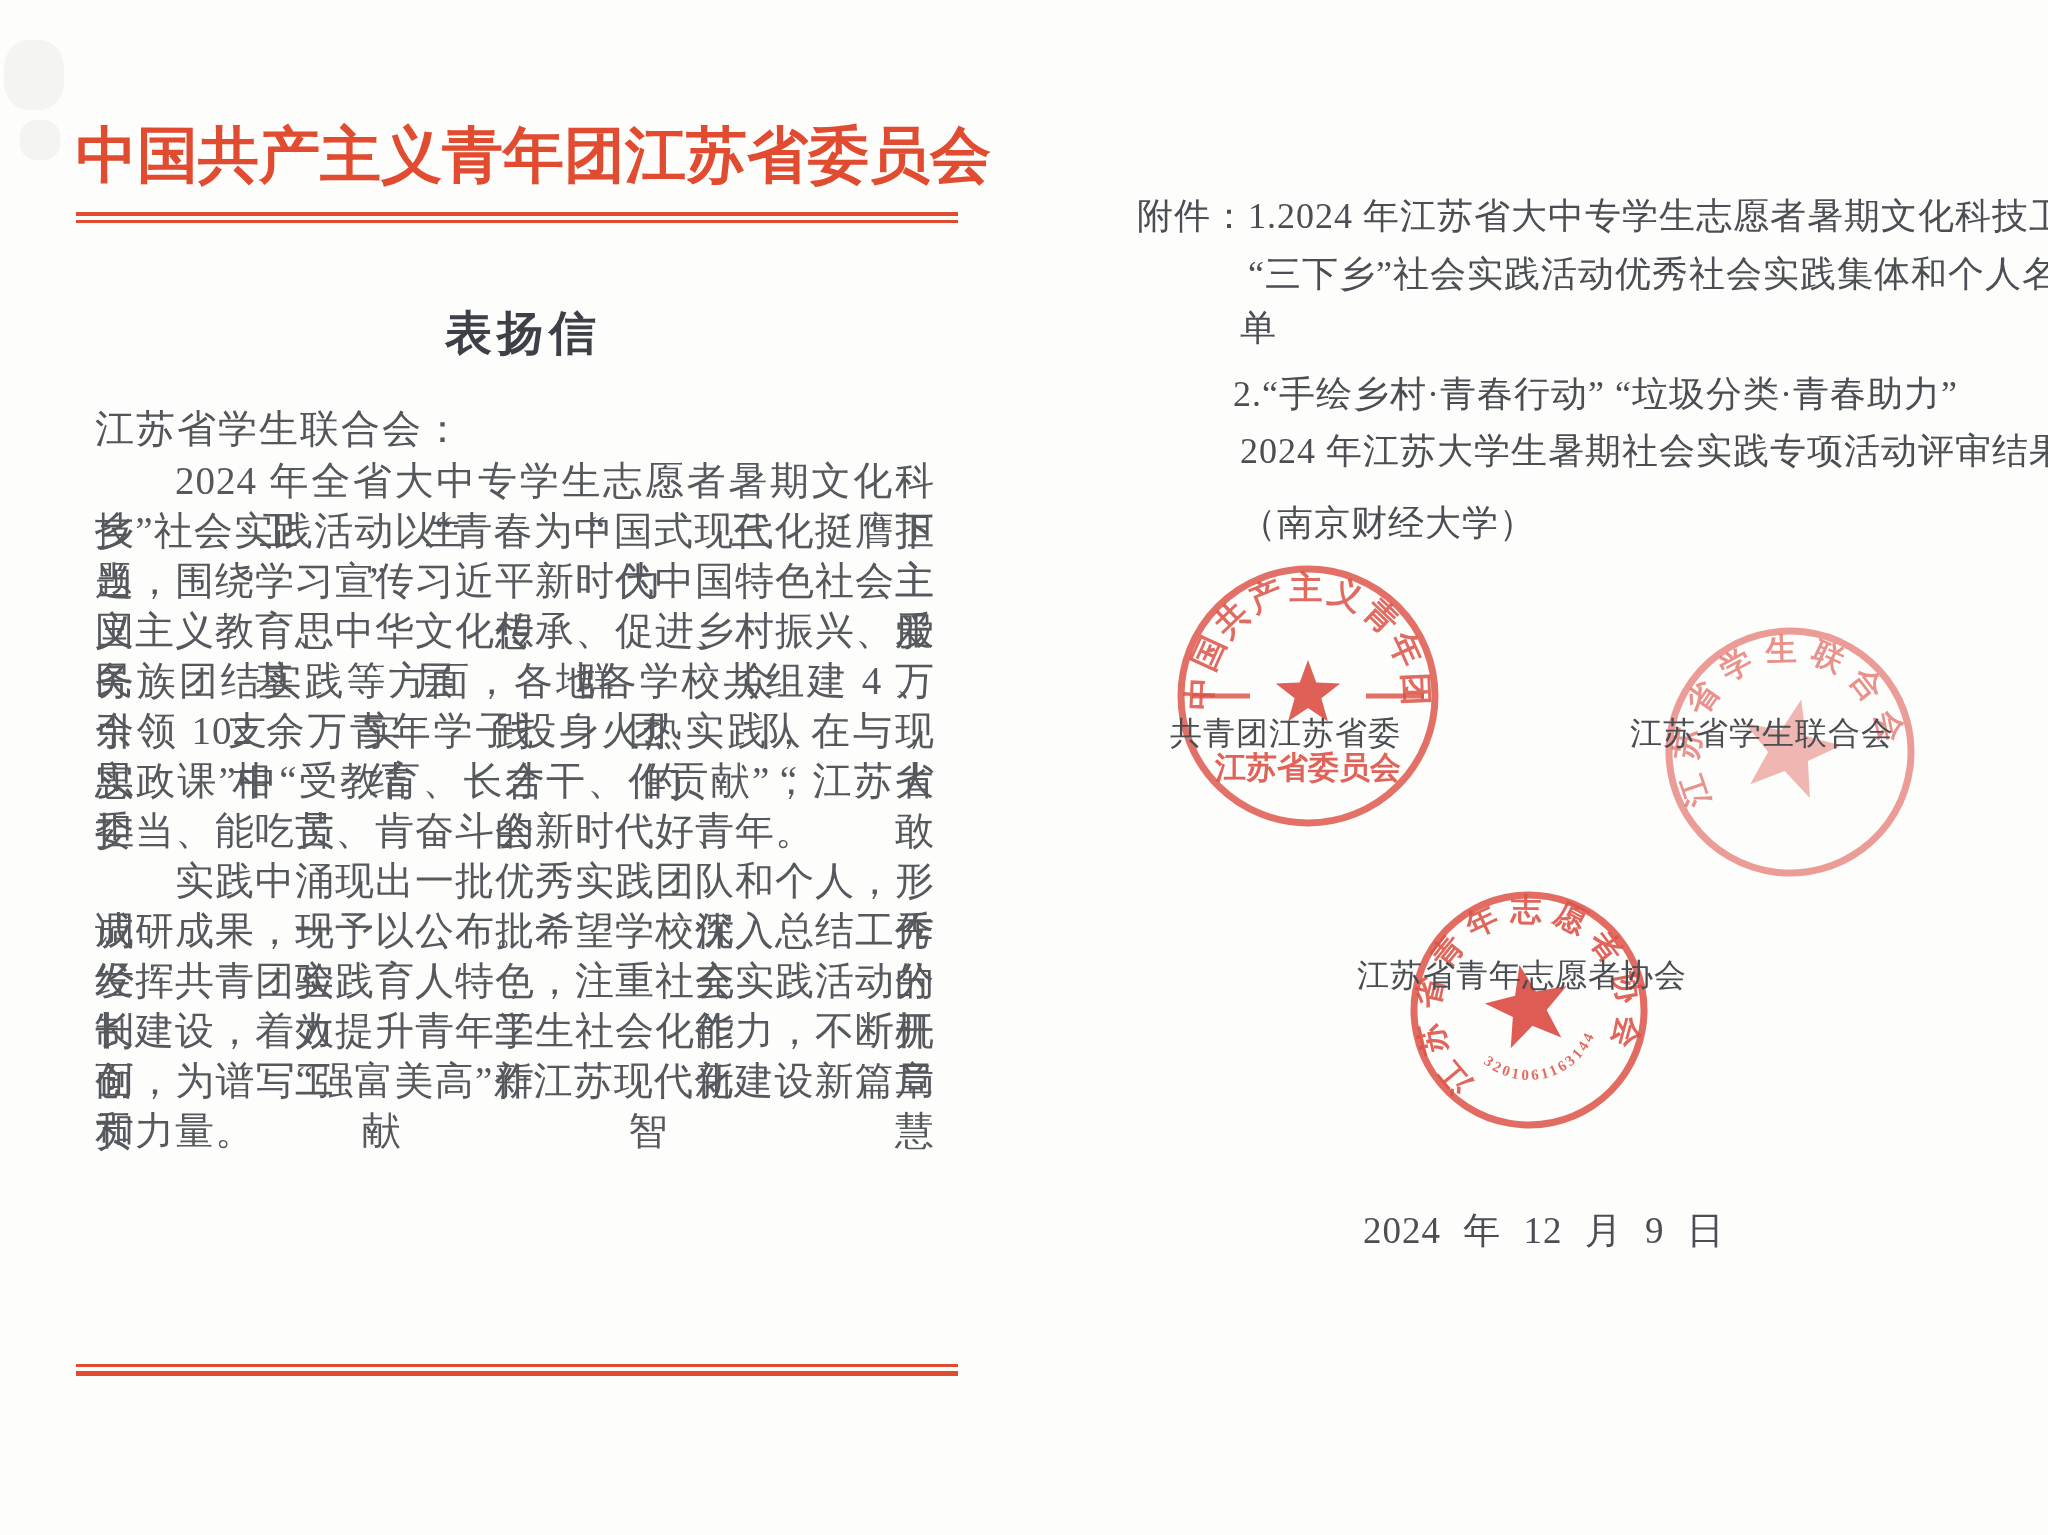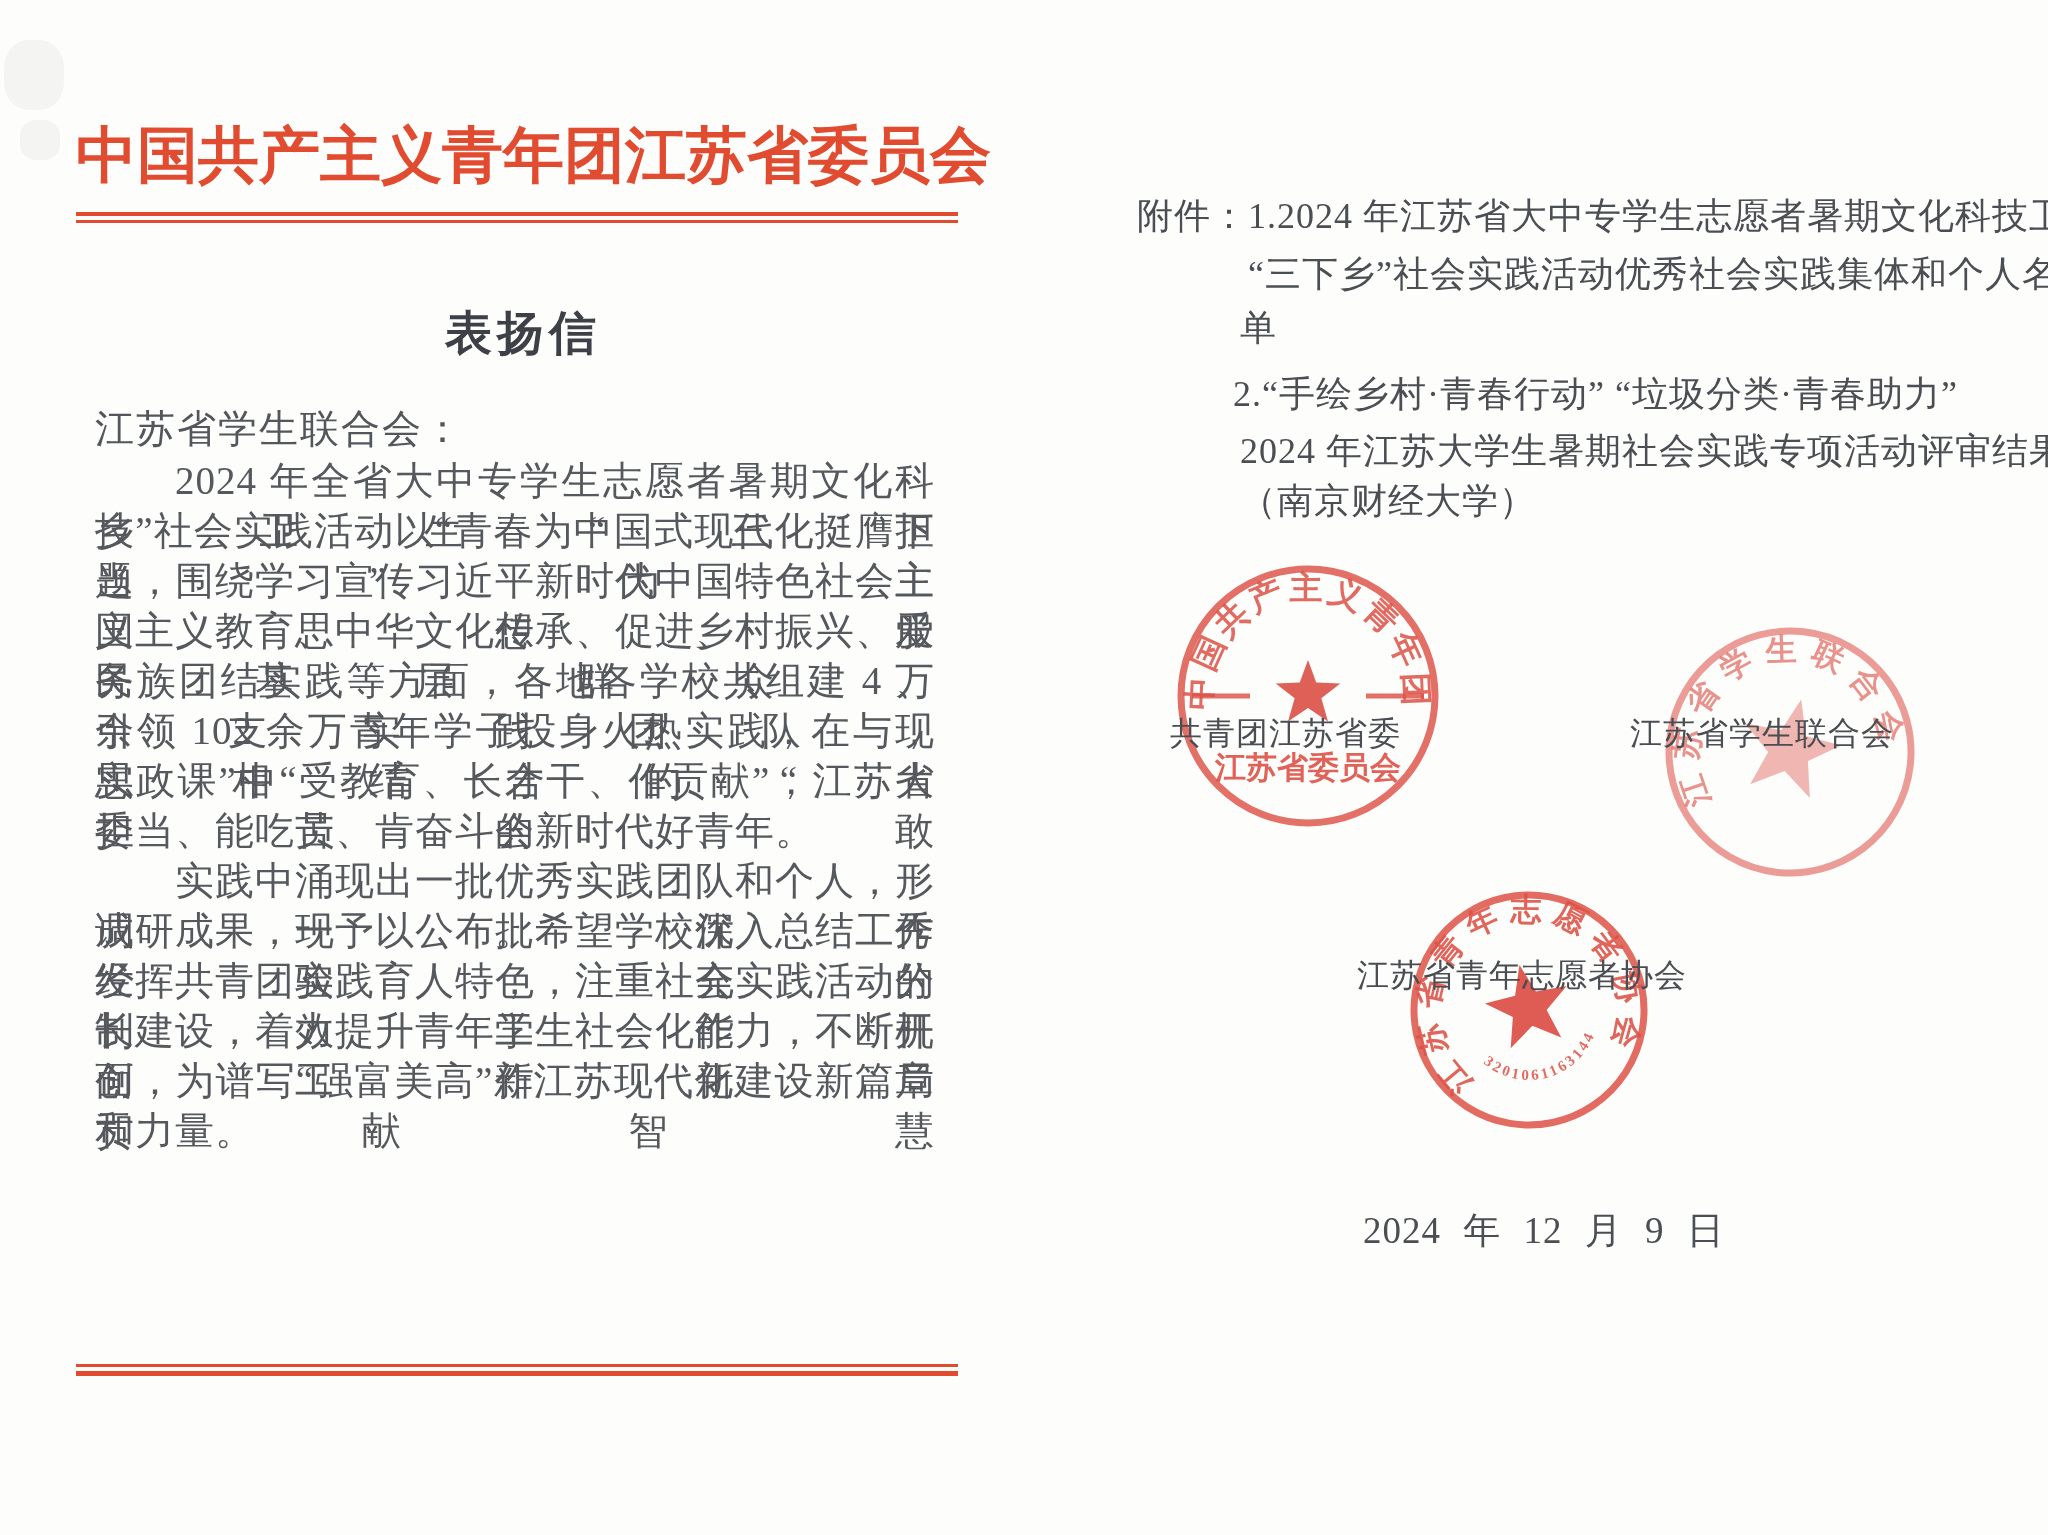--- a/index.html
+++ b/index.html
@@ -41,21 +41,21 @@
   .body-line.indent{padding-left:80px;}
   .body-line.indent.fill{padding-left:0;text-indent:80px;}
 
   
   .att-line{font-size:36px;color:#4b4e53;letter-spacing:1px;white-space:nowrap;}
   .att-l1{left:1137px;top:192px;}
   .att-l2{left:1248px;top:250px;}
   .att-l3{left:1240px;top:304px;}
   .att-l4{left:1233px;top:370px;text-align:center;}
   .att-l5{left:1240px;top:427px;}
-  .att-l6{left:1240px;top:477px;text-align:center;}
+  .att-l6{left:1240px;top:499px;text-align:center;}
 
   .seal{z-index:1;}
   .seal-a{left:1172px;top:562px;}
   .seal-b{left:1660px;top:624px;}
   .seal-c{left:1405px;top:888px;}
   .seal text{font-family:"Liberation Serif","DejaVu Serif",serif;}
 
   .signature{
     z-index:2;font-size:32px;color:#4a4d52;letter-spacing:1px;white-space:nowrap;
   }

